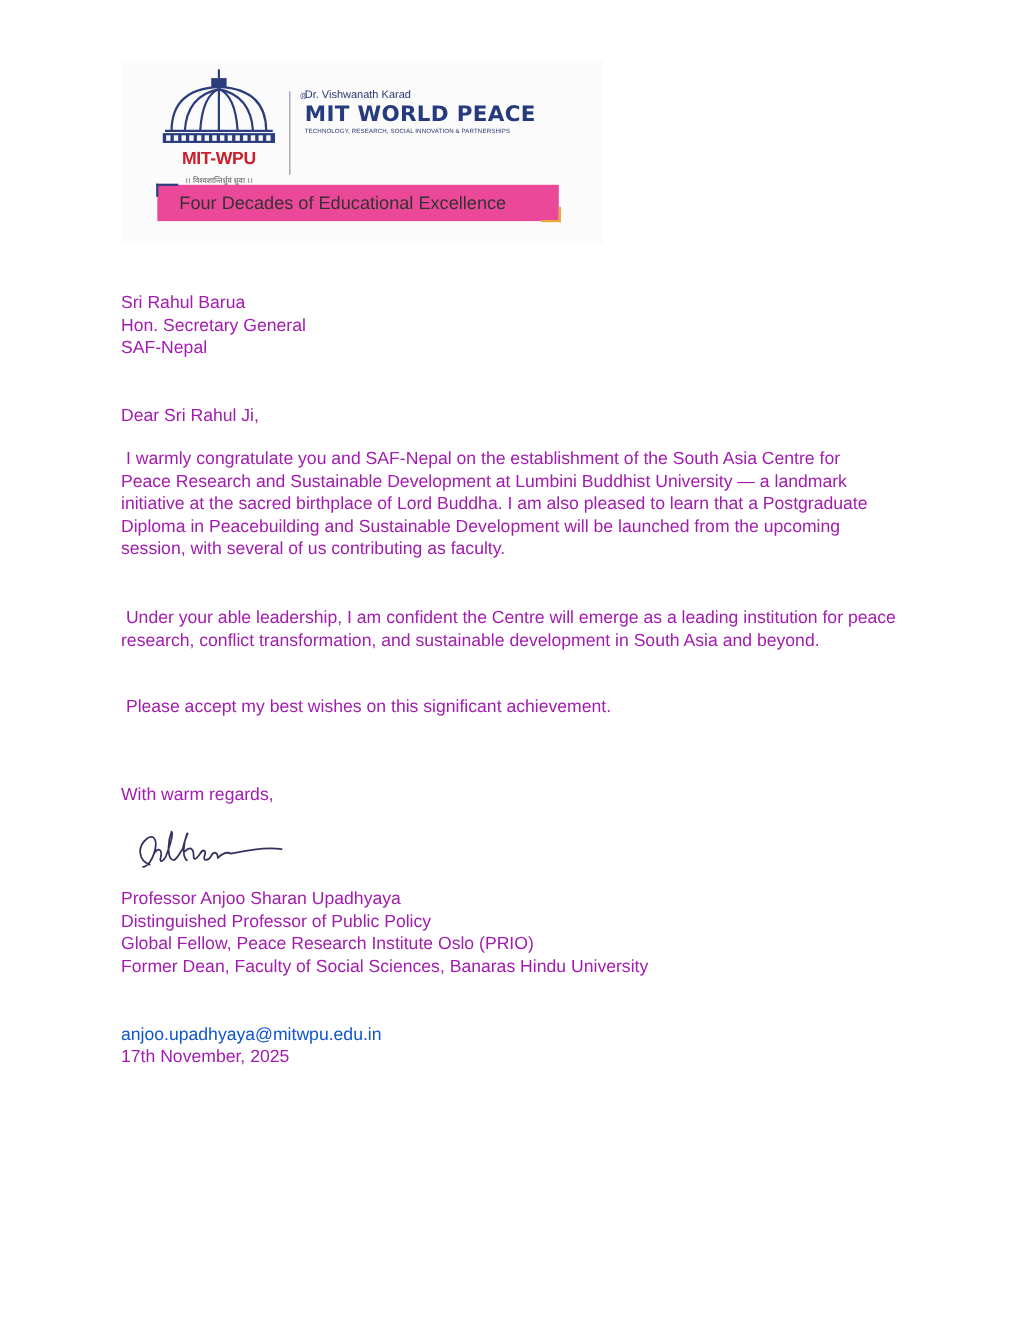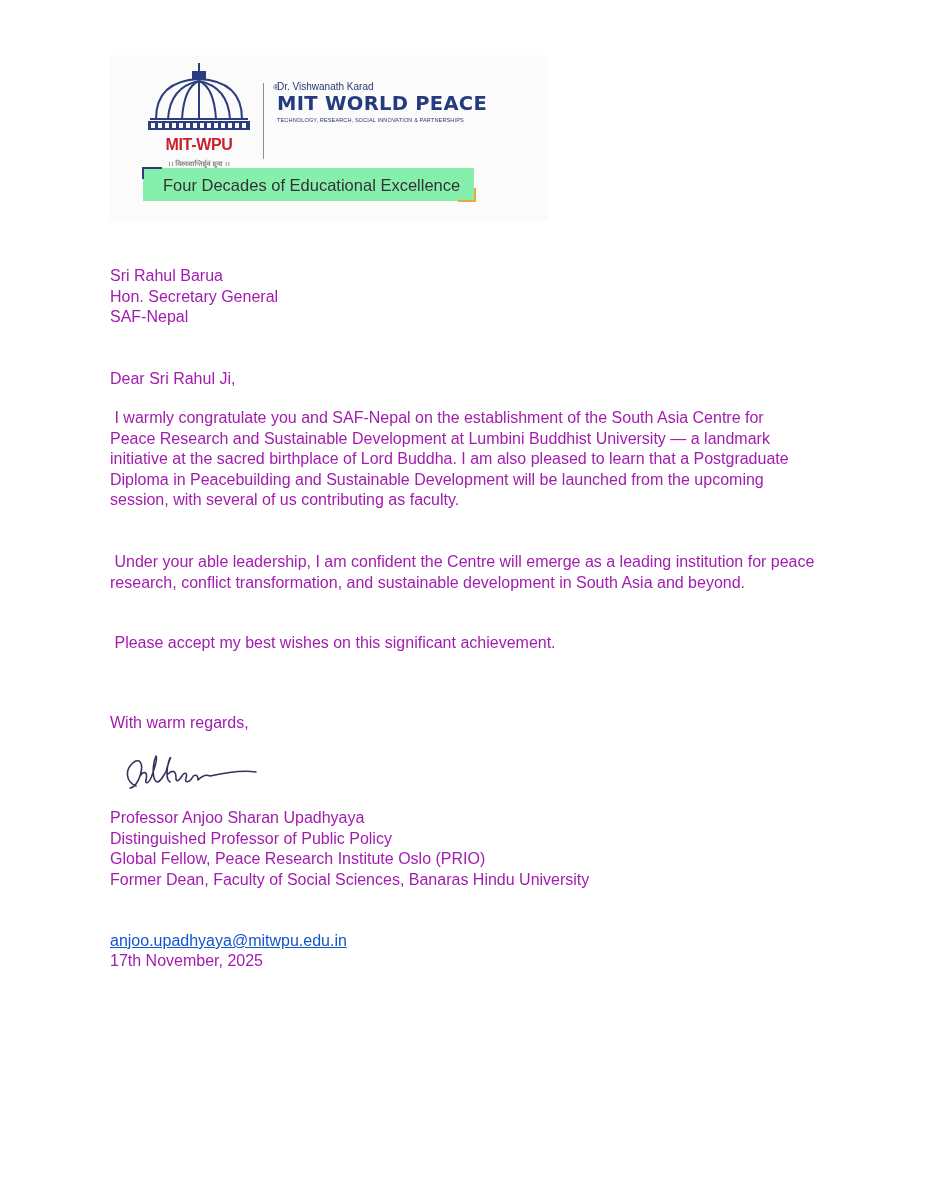--- a/index.html
+++ b/index.html
@@ -12,36 +12,36 @@
   .emblem-text { position: absolute; left: 1px; top: 73px; width: 112px; text-align: center;
                  font-family: "Liberation Sans", sans-serif; font-weight: 700; font-size: 16px; color: #c8202d; letter-spacing: -0.3px; }
   .emblem-motto { position: absolute; left: 0; top: 96px; width: 114px; text-align: center; font-size: 7px; color: #555; }
   .reg-mark { position: absolute; left: 131px; top: 20px; font-size: 8px; color: #233a7a; }
   .v-divider { position: absolute; left: 153px; top: 28px; width: 1px; height: 76px; background: #8a8fa0; }
   .logo-text { position: absolute; left: 167px; top: 26px; }
   .logo-sub { font-size: 10px; color: #2a3870; line-height: 12px; }
   .logo-main { font-family: "DejaVu Sans", sans-serif; font-weight: 700; font-size: 19.5px; color: #253b7e; line-height: 21px; letter-spacing: 0.3px; }
   .logo-pune { font-family: "Liberation Sans", sans-serif; font-weight: 400; font-size: 11px; color: #253b7e; letter-spacing: 0; }
   .logo-tag { font-size: 5.6px; color: #2a3870; margin-top: 3px; letter-spacing: 0.1px; }
-  .banner { position: absolute; left: 33px; top: 113px; width: 331px; height: 33px; background: #86efac; }
+  .banner { position: absolute; left: 33px; top: 113px; width: 365px; height: 33px; background: #ec4899; }
   .banner-text { position: absolute; left: 20px; top: 8px; font-size: 16.5px; color: #333; }
   .corner-tl { position: absolute; left: -1px; top: -1px; width: 18px; height: 10px; border-left: 2px solid #2b3d7c; border-top: 2px solid #2b3d7c; }
   .corner-br { position: absolute; right: -2px; bottom: -1px; width: 16px; height: 12px; border-right: 2px solid #e8a93a; border-bottom: 2px solid #e8a93a; }
 
   .text { position: absolute; left: 110px; font-size: 16px; line-height: 20.5px; color: #a21caf; }
   .text p { margin: 0; }
   .addr { top: 266px; }
   .salutation { top: 369px; }
   .para1 { top: 408px; width: 700px; }
   .para2 { top: 552px; width: 720px; }
   .para3 { top: 633px; }
   .closing { top: 713px; }
   .signature { position: absolute; left: 118px; top: 752px; width: 145px; height: 45px; }
   .sigblock { top: 808px; }
-  .email { top: 931px; color: #1155cc; text-decoration: underline; }
+  .email { top: 931px; color: #1155cc; }
   .date { top: 951px; }
 </style>
 </head>
 <body>
 
 <div class="logo-block">
   <div class="emblem">
     <svg width="115" height="75" viewBox="0 0 115 75">
       <g fill="none" stroke="#2b3d7c" stroke-width="2">
         <path d="M14 56 Q14 18 57 16 Q100 18 100 56"></path>

